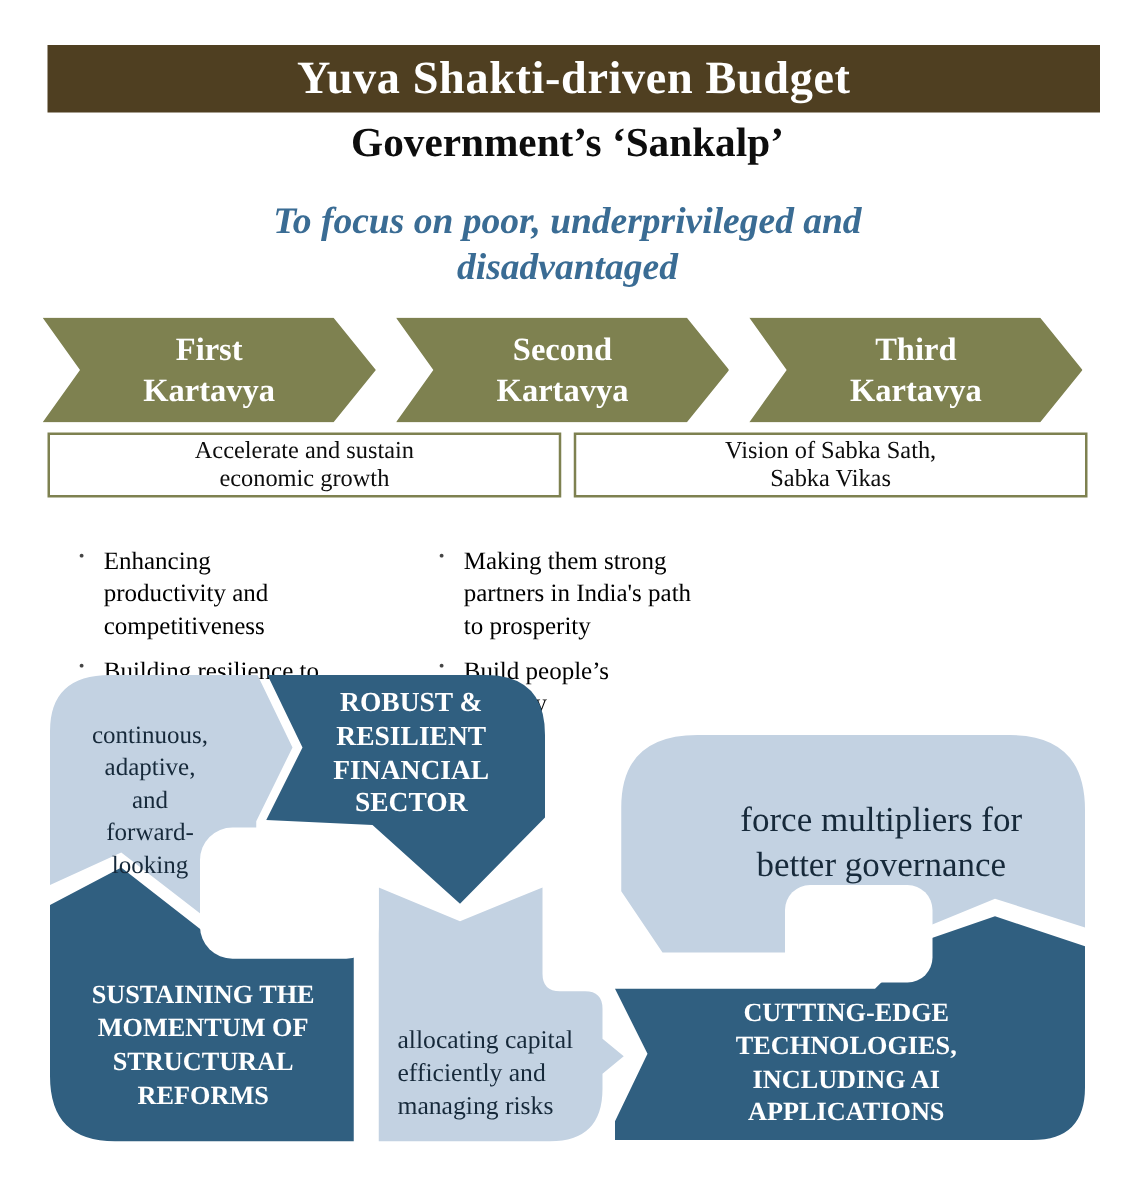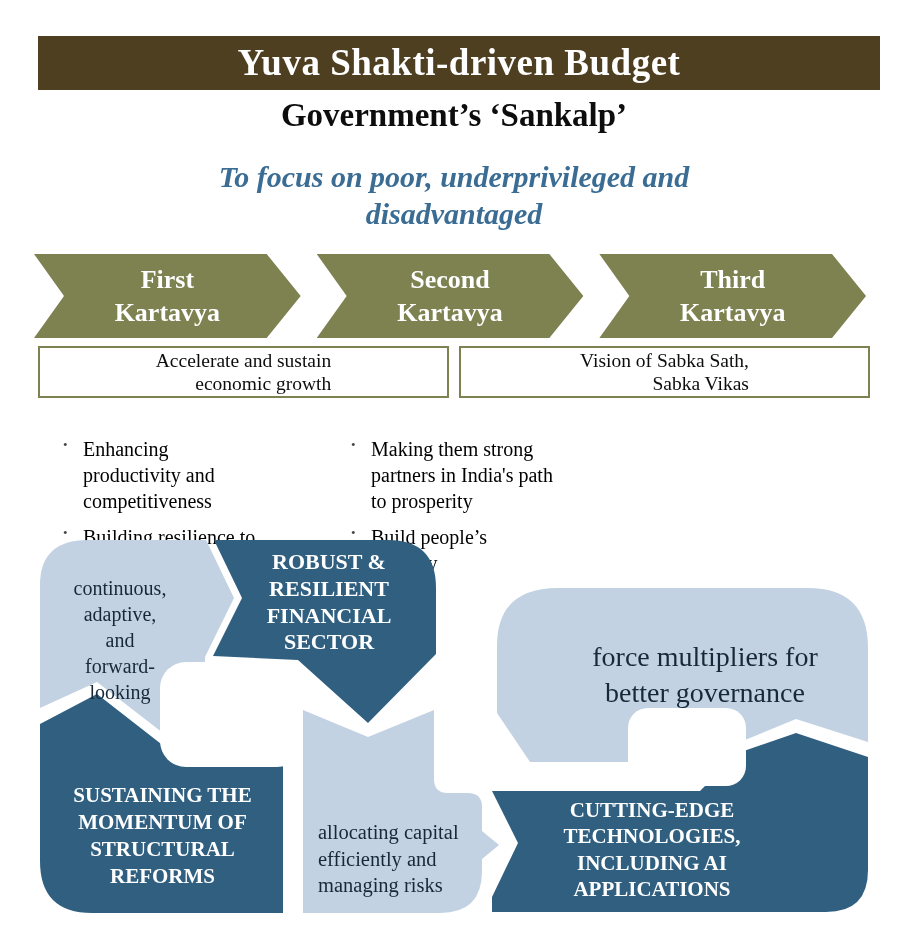--- a/index.html
+++ b/index.html
@@ -33,40 +33,40 @@
   .arrow{
     flex:1;height:84px;background:var(--olive);color:#fff;
     clip-path:polygon(0 0, calc(100% - 34px) 0, 100% 50%, calc(100% - 34px) 100%, 0 100%, 30px 50%);
     display:flex;align-items:center;justify-content:center;
     font-size:26px;font-weight:bold;text-align:center;white-space:pre-line;line-height:1.28;
   }
   .box-row{position:absolute;left:38px;top:346px;width:832px;display:flex;gap:10px;}
   .kbox{
     flex:1;height:48px;background:#fff;border:2px solid var(--olive);
     display:flex;align-items:center;justify-content:center;
-    font-size:19.5px;color:#0d0d0d;text-align:right;white-space:pre-line;line-height:1.2;
+    font-size:19.5px;color:#0d0d0d;text-align:center;white-space:pre-line;line-height:1.2;
   }
   .bcol{position:absolute;top:420px;}
   .bcol ul{list-style:none;margin:16px;padding:0;font-size:20px;line-height:1.3;color:#000000;}
   .bcol li{position:relative;padding-left:25px;margin-bottom:10px;}
   .bcol li::before{content:"\2022";position:absolute;left:5px;top:1px;font-size:13px;color:#444;}
   #bcol-1{left:42px;width:240px;}
   #bcol-2{left:330px;width:242px;}
   #bcol-3{left:603px;width:258px;}
   .puzzle-svg{position:absolute;left:0;top:0;width:908px;height:946px;}
   .ptext{position:absolute;white-space:pre-line;}
   .light-label{color:var(--dark-text);margin-top:18px;}
   .dark-label{color:#fff;font-weight:bold;}
   #t-continuous{left:45px;top:557px;width:150px;text-align:center;font-size:20px;line-height:1.3;}
   #t-robust{left:234px;top:549px;width:190px;text-align:center;font-size:22px;line-height:1.22;}
   #t-sustaining{left:50px;top:782px;width:225px;text-align:center;font-size:21px;line-height:1.28;}
   #t-mobilising{left:318px;top:744px;width:172px;text-align:left;font-size:20.5px;line-height:1.3;}
   #t-allocating{left:318px;top:801px;width:182px;text-align:left;font-size:20.5px;line-height:1.3;}
   #t-force{left:545px;top:621px;width:320px;text-align:center;font-size:28px;line-height:1.3;}
-  #t-cutting{left:515px;top:797px;width:274px;text-align:center;font-size:21px;line-height:1.26;}
+  #t-cutting{left:540px;top:797px;width:274px;text-align:center;font-size:21px;line-height:1.26;}
 </style>
 </head>
 <body>
 
 <div class="stage">
 
   <div class="banner">Yuva Shakti-driven Budget</div>
 
   <div class="heading">Government’s ‘Sankalp’</div>
 

